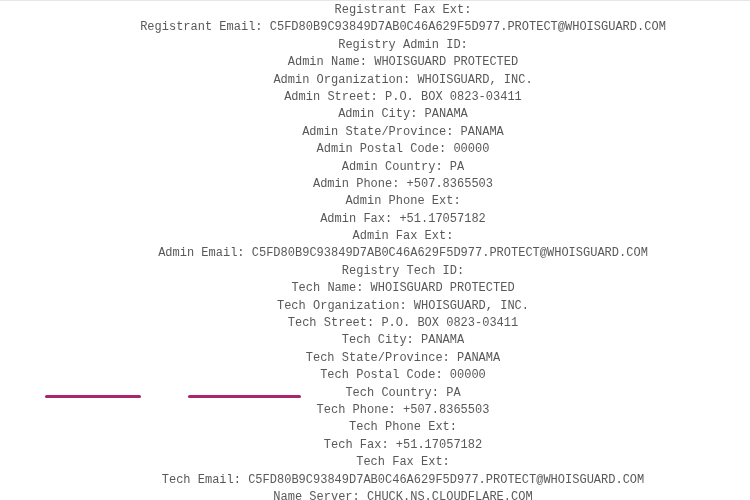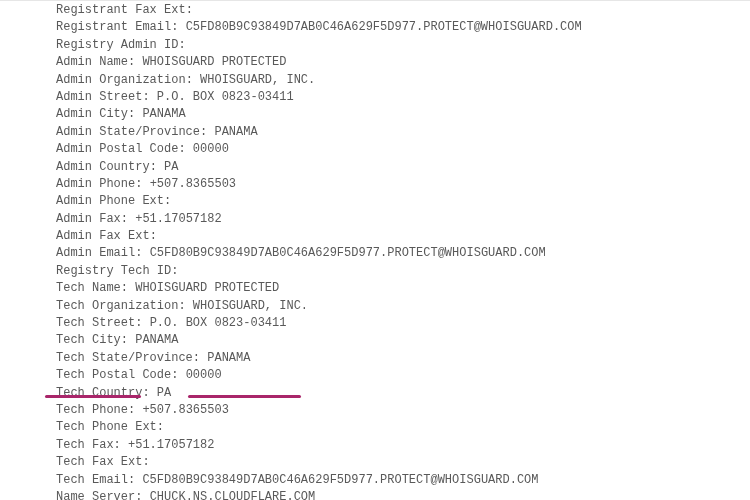--- a/index.html
+++ b/index.html
@@ -11,21 +11,21 @@
       font-size: 12px;
       line-height: 1.45;
       color: #595959;
       padding: 2px 0 0 56px;
       overflow: hidden;
       position: relative;
     }
     .whois {
       white-space: pre;
     }
-    .row { display: block; }
+    .row { display: block; text-align: center; }
     .lbl, .sep, .val { display: inline; }
     .underline1 {
       position: absolute;
       height: 3px;
       background: #a9266a;
       left: 45px;
       top: 395px;
       width: 96px;
       border-radius: 2px;
     }

